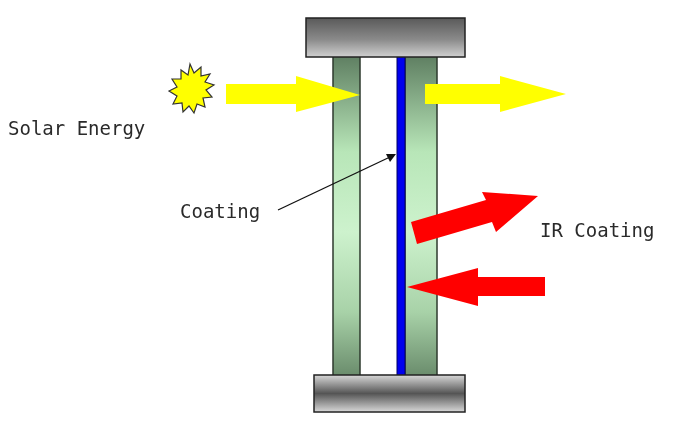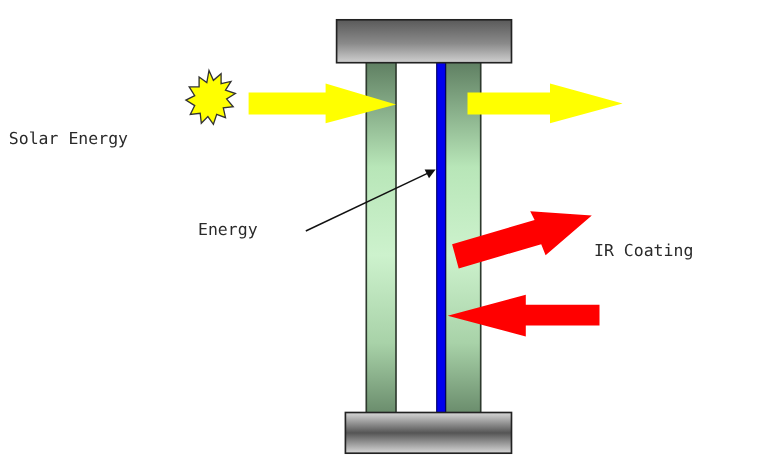--- a/index.html
+++ b/index.html
@@ -1,18 +1,18 @@
 <!DOCTYPE html>
 <html><head>
 <meta charset="utf-8">
 <style>
   html, body { margin:0; padding:0; background:#ffffff; }
   body { width:688px; height:432px; position:relative; overflow:hidden; font-family:"DejaVu Serif", "Liberation Serif", serif; }
   .layer { position:absolute; left:0; top:0; width:688px; height:432px; }
-  .label { position:absolute; font-family:"DejaVu Sans Mono","Liberation Mono", monospace; font-size:15px; color:#2a2a2a; white-space:nowrap; }
+  .label { position:absolute; font-family:"DejaVu Sans Mono","Liberation Mono", monospace; font-size:19px; color:#2a2a2a; white-space:nowrap; }
 </style>
 </head>
 <body>
 
 <svg class="layer" viewBox="0 0 688 432" xmlns="http://www.w3.org/2000/svg">
   <defs>
     <linearGradient id="capGrad" x1="0" y1="0" x2="0" y2="1">
       <stop offset="0" stop-color="#5a5a5a"></stop>
       <stop offset="0.55" stop-color="#8a8a8a"></stop>
       <stop offset="1" stop-color="#d0d0d0"></stop>
@@ -51,14 +51,14 @@
 
   <polygon fill="#ff0000" points="411,222 486,200 482,192 538,196 496,232 492,222 417,244"></polygon>
 
   <polygon fill="#ff0000" points="545,277 545,296 478,296 478,306 407,287 478,268 478,277"></polygon>
 
   <line x1="278" y1="210" x2="390" y2="157" stroke="#111" stroke-width="1.3"></line>
   <polygon fill="#111" points="396,154 386,154 390,162"></polygon>
 </svg>
 
 <div class="label" style="left:8px; top:117px;">Solar Energy</div>
-<div class="label" style="left:180px; top:200px;">Energy</div>
+<div class="label" style="left:180px; top:200px;">Coating</div>
 <div class="label" style="left:540px; top:219px;">IR Coating</div>
 
 </body></html>

